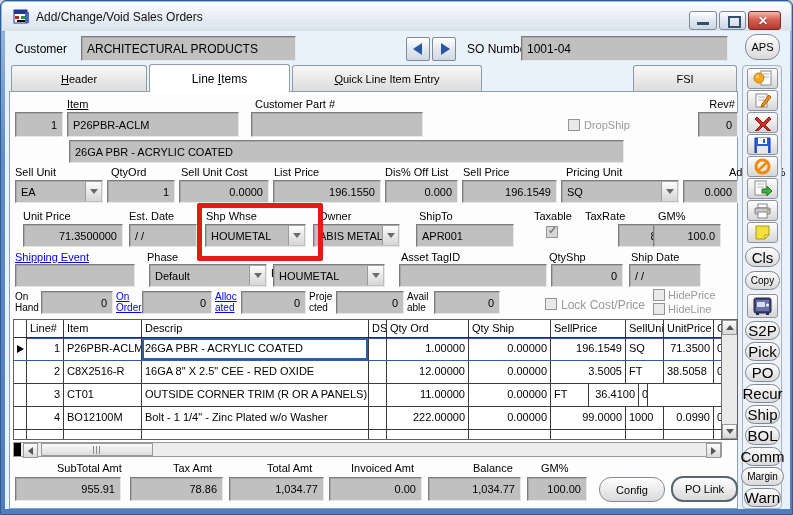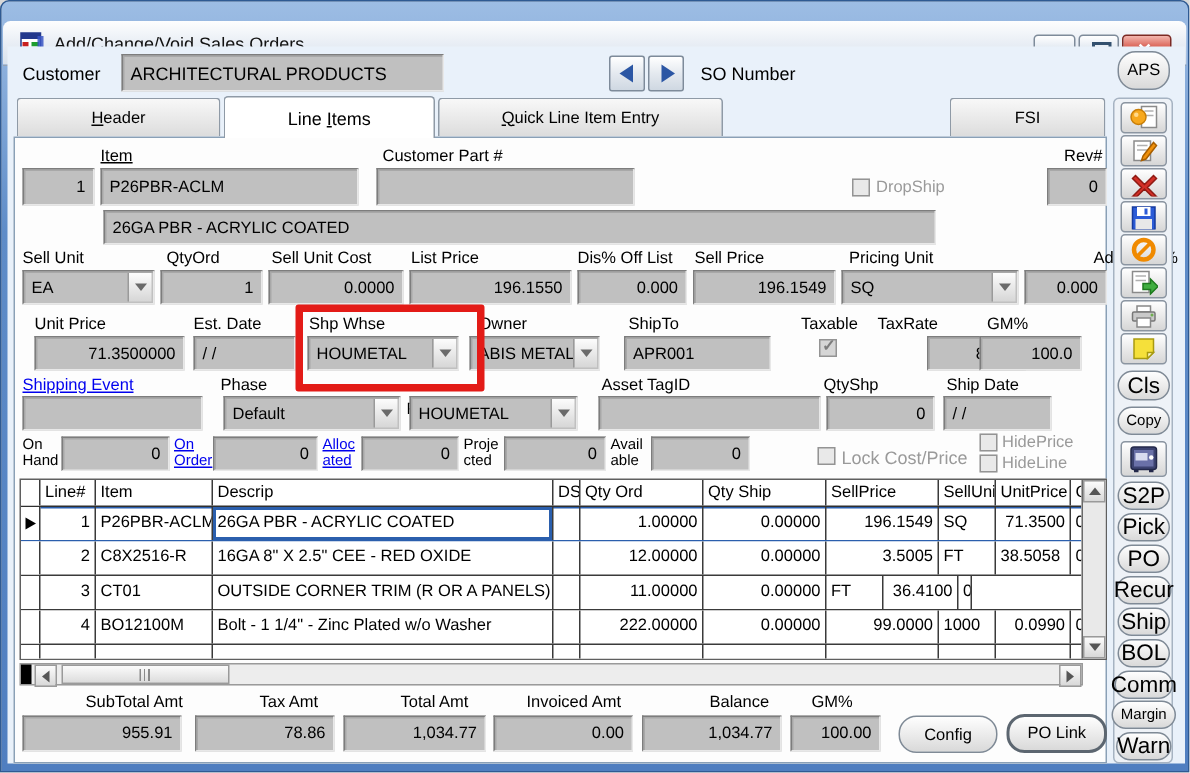--- a/index.html
+++ b/index.html
@@ -1,17 +1,17 @@
 <!DOCTYPE html>
 <html><head>
 <meta charset="utf-8">
 <style>
   html,body{margin:0;padding:0;background:#d8d8d8;font-family:"Liberation Sans",sans-serif;}
   #win{position:relative;width:793px;height:515px;background:linear-gradient(#9dbde4,#5e8cc8 30%,#4f7ec0);border-radius:6px 6px 0 0;overflow:hidden;border:1px solid #2f5website;border:1px solid #2f5a92;box-sizing:border-box;}
-  #titlebar{position:absolute;left:1px;top:1px;right:1px;height:29px;background:linear-gradient(#fdfefe,#e9eef5 50%,#d9e2ec);border-radius:5px 5px 0 0;border-bottom:1px solid #96a4b4;margin-top:12px;}
+  #titlebar{position:absolute;left:1px;top:1px;right:1px;height:29px;background:linear-gradient(#fdfefe,#e9eef5 50%,#d9e2ec);border-radius:5px 5px 0 0;border-bottom:1px solid #96a4b4;}
   .title-text{position:absolute;left:34px;top:8px;font-size:12px;color:#111;white-space:nowrap;}
   .wbtn{position:absolute;top:9px;height:19px;border:1px solid #7e8b9a;border-radius:3px;background:linear-gradient(#ffffff,#e3eaf2 45%,#ccd7e3);box-sizing:border-box;cursor:default;}
   .wbtn.close{background:linear-gradient(#f3b6ae,#d95f52 45%,#b03a30);border-color:#7c2a24;}
   .glyph-min{position:absolute;left:7px;bottom:4px;width:12px;height:3px;background:#33506e;}
   .glyph-max{position:absolute;left:8px;top:4px;width:9px;height:8px;border:2px solid #33506e;}
   .glyph-x{position:absolute;left:9px;top:2px;color:#fff;font-size:12px;font-weight:bold;text-shadow:0 1px 1px #7c2a24;}
   #bodybg{position:absolute;left:4px;top:30px;width:785px;height:478px;background:#e9f1fa;}
   #panel{position:absolute;left:8px;top:90px;width:729px;height:418px;background:#fdfdfd;border:1px solid #8fa0b6;border:1px solid #8aa0b6;box-sizing:border-box;}
   #sidepanel{position:absolute;left:741px;top:64px;width:40px;height:444px;background:#eef2f7;border:1px solid #a6b3c2;border-radius:4px;box-sizing:border-box;}
   .lbl{position:absolute;font-size:11px;color:#000;white-space:nowrap;}
@@ -93,20 +93,21 @@
 
   <div class="lbl" style="left:14px;top:41px;font-size:12px;">Customer</div>
   <div class="fld big" style="left:80px;top:35px;width:215px;height:25px;">ARCHITECTURAL PRODUCTS</div>
   <div class="navbtn" style="left:405px;">
       <span class="tri-l"></span>
     </div>
   <div class="navbtn" style="left:431px;">
       <span class="tri-r"></span>
     </div>
   <div class="lbl" style="left:466px;top:41px;font-size:12px;">SO Number</div>
+  <div class="fld big" style="left:520px;top:35px;width:207px;height:25px;">1001-04</div>
   <div class="btn" style="left:744px;top:33px;width:35px;height:26px;">APS</div>
 
   <div class="tab" style="left:10px;width:136px;">
       <span><span></span><span class="und">H</span><span>eader</span></span>
     </div>
   <div class="tab active" style="left:148px;width:141px;">
       <span><span>Line </span><span class="und">I</span><span>tems</span></span>
     </div>
   <div class="tab" style="left:291px;width:190px;">
       <span><span></span><span class="und">Q</span><span>uick Line Item Entry</span></span>

